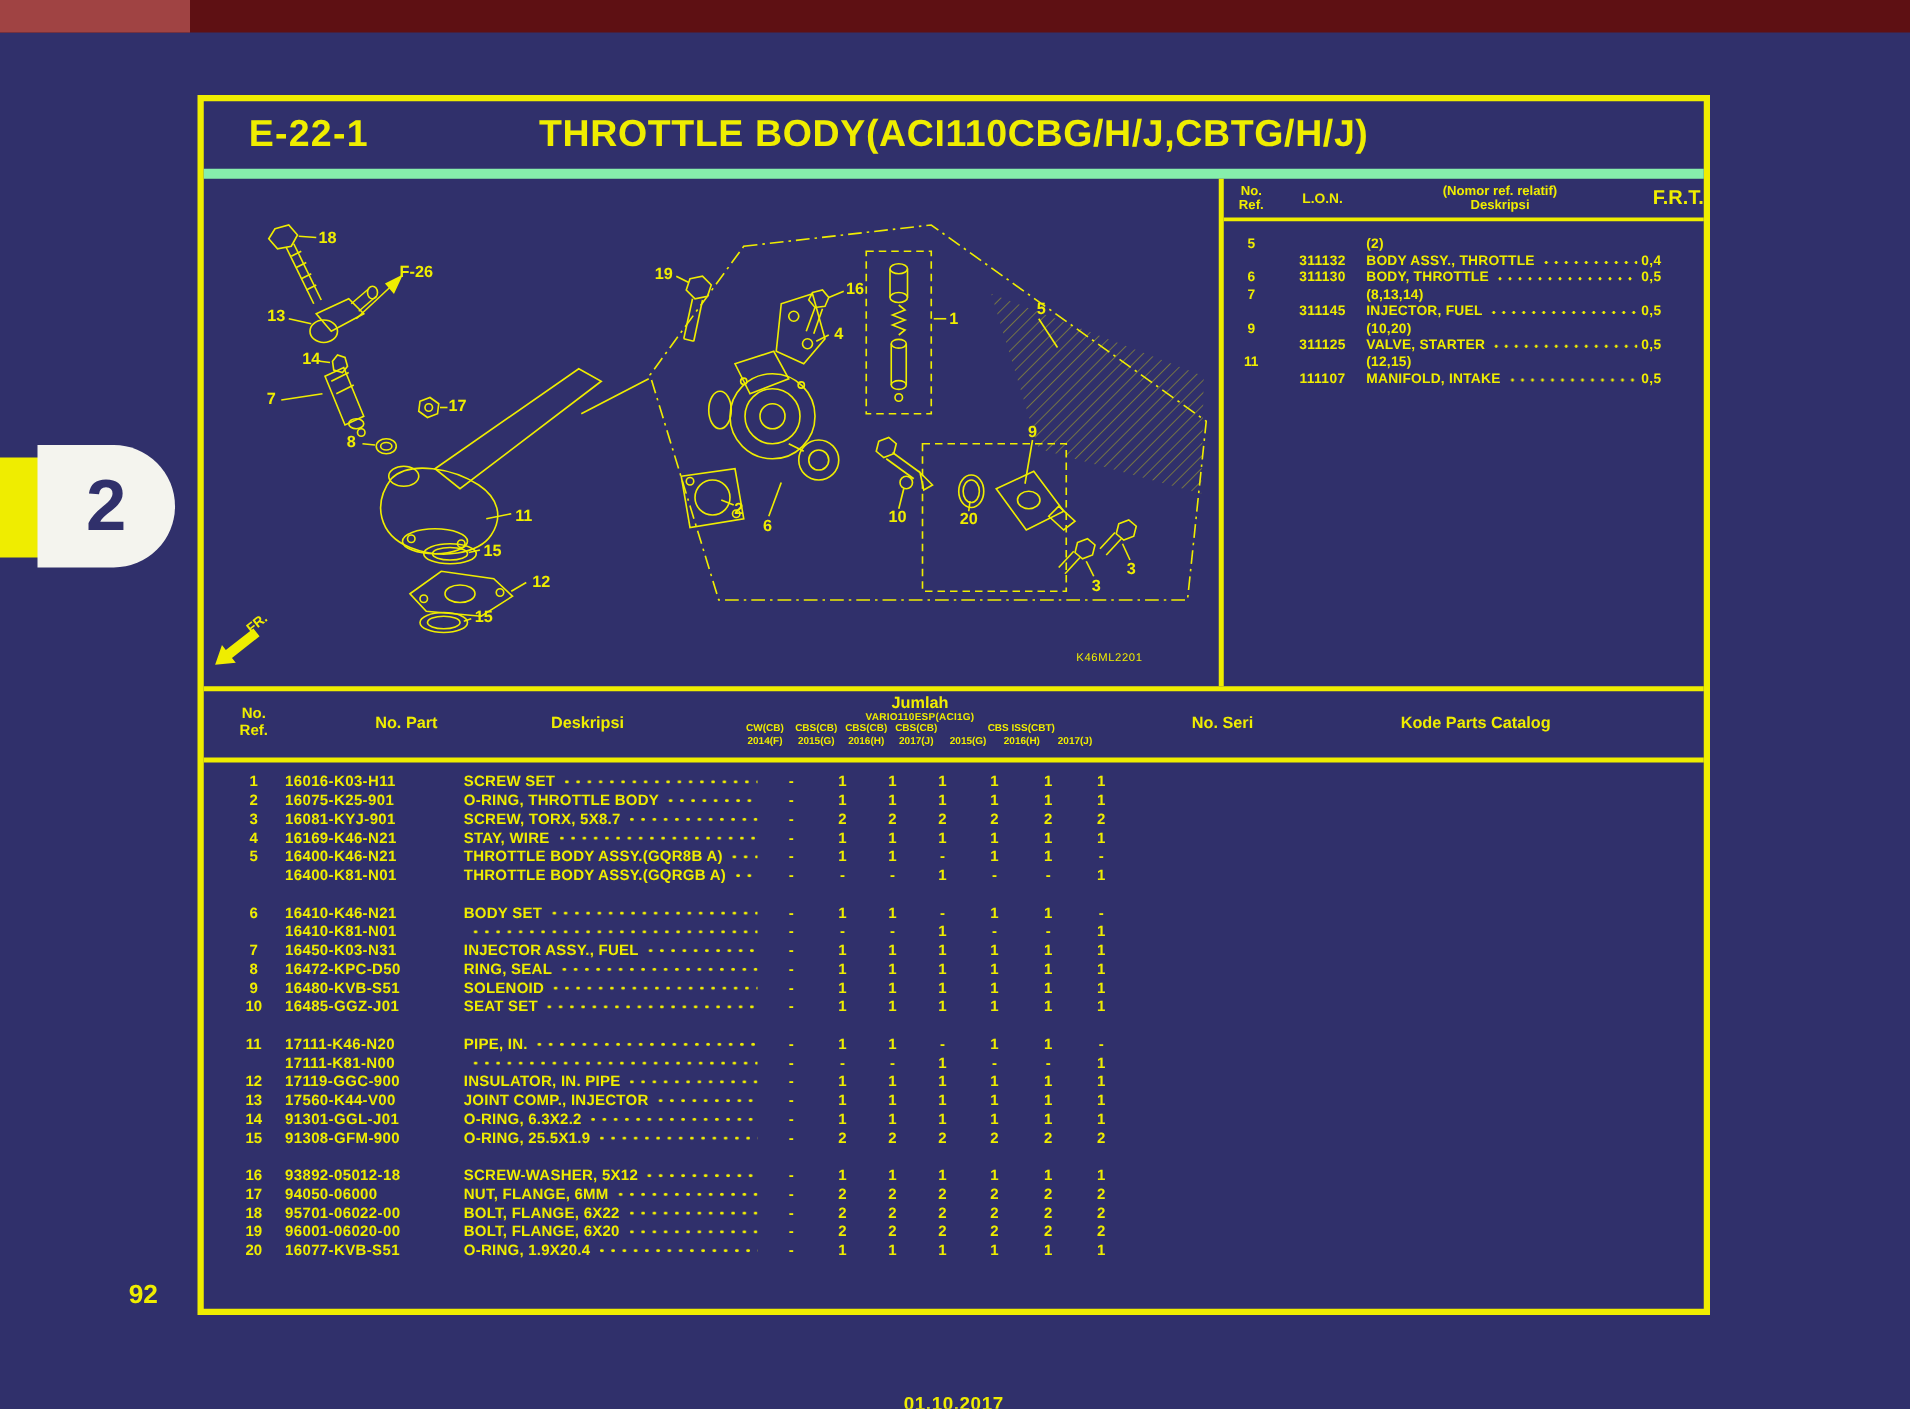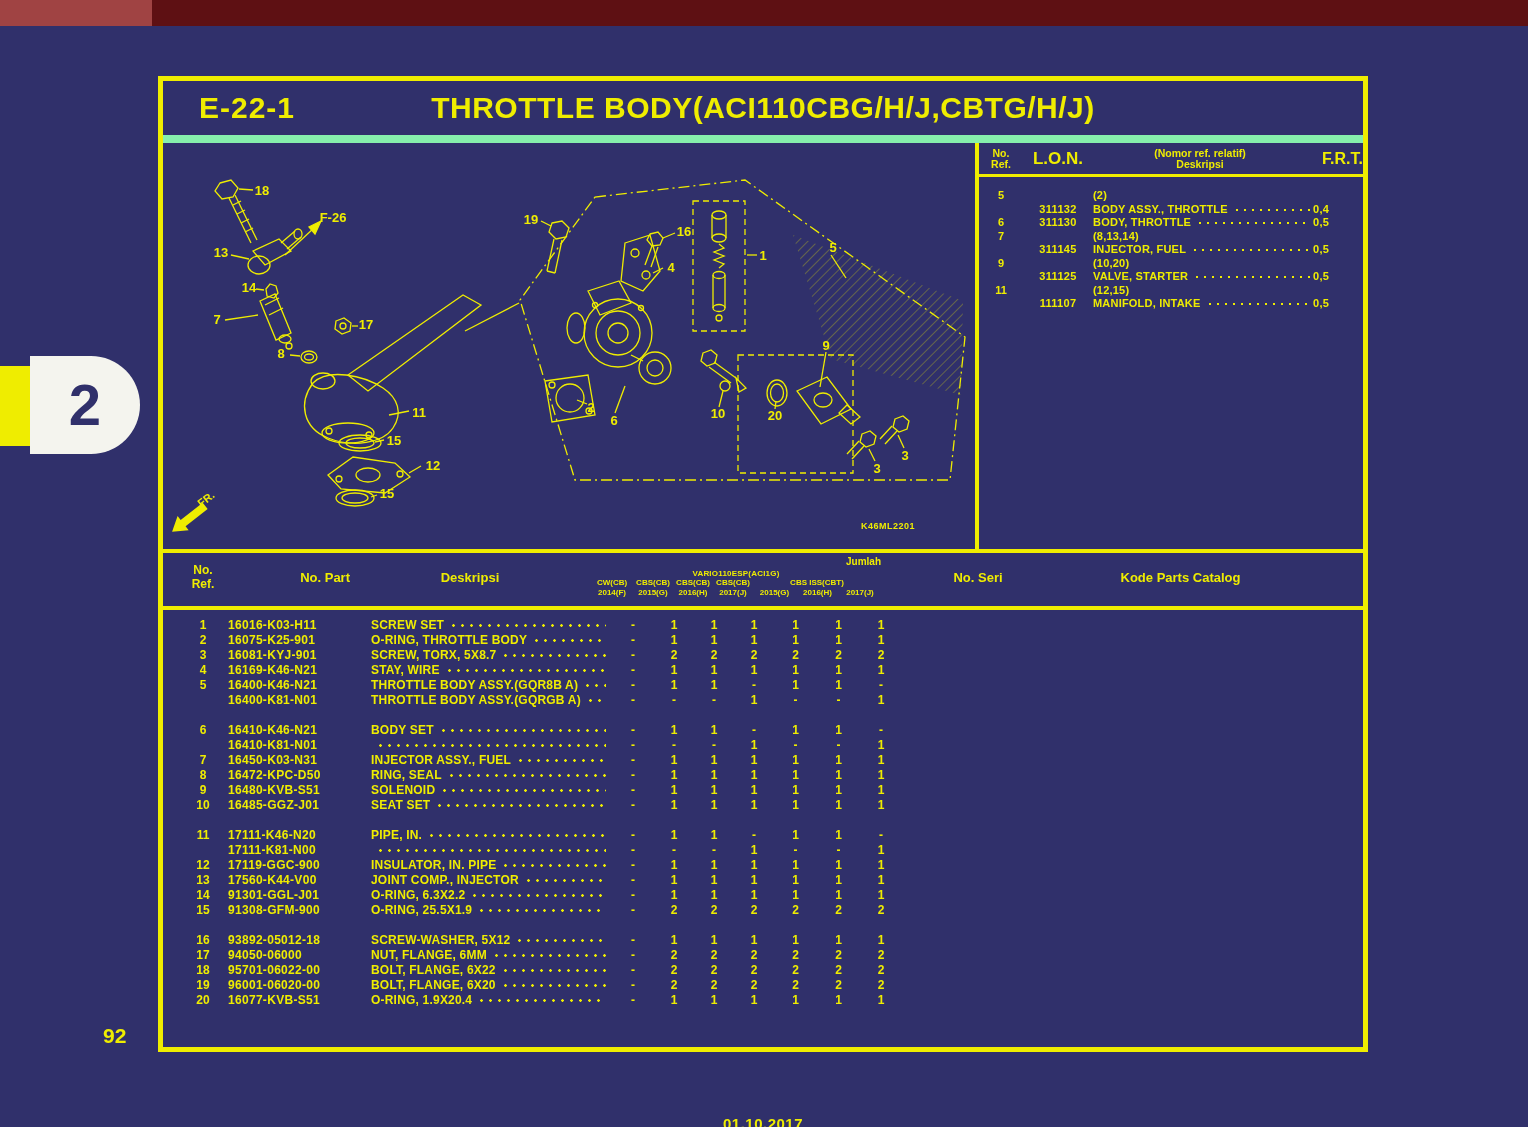--- a/index.html
+++ b/index.html
@@ -22,46 +22,46 @@
   .frame{position:absolute;left:158px;top:76px;width:1200px;height:966px;border:5px solid #efed00;}
 
   .titlebar{position:relative;height:54px;border-bottom:8px solid #86efac;}
   .t-code{position:absolute;left:36px;top:10px;font-size:30px;font-weight:bold;letter-spacing:1px;}
   .t-title{position:absolute;left:0;right:0;top:10px;text-align:center;font-size:30px;font-weight:bold;letter-spacing:.5px;}
 
   .content{position:relative;height:406px;}
   .diagram{position:absolute;left:0;top:0;width:812px;height:406px;}
   .diagram svg{position:absolute;left:0;top:0;}
   .co{position:absolute;transform:translate(-50%,-50%);font-size:13px;font-weight:bold;white-space:nowrap;}
-  .dcode{position:absolute;left:698px;top:378px;font-size:9px;font-weight:bold;letter-spacing:.5px;}
+  .dcode{position:absolute;left:698px;top:378px;font-size:9px;font-weight:normal;letter-spacing:.5px;}
   .frlbl{position:absolute;left:34px;top:350px;font-size:11px;font-weight:bold;transform:rotate(-38deg);}
 
   
   .rpanel{position:absolute;left:812px;top:0;right:0;bottom:0;border-left:4px solid #efed00;}
   .rp-head{height:31px;border-bottom:3px solid #efed00;display:flex;align-items:center;font-weight:bold;}
   .rh-ref{width:44px;text-align:center;font-size:10.5px;line-height:11px;}
-  .rh-lon{width:70px;text-align:center;font-size:17px;}
+  .rh-lon{width:70px;text-align:center;font-size:11px;}
   .rh-desc{flex:1;text-align:center;font-size:10.5px;line-height:11px;}
   .rh-frt{width:56px;text-align:right;font-size:16px;}
   .rp-rows{padding-top:12px;}
   .frow{display:flex;font-size:11px;font-weight:bold;line-height:13.5px;height:13.5px;}
   .f-ref{width:44px;text-align:center;}
   .f-lon{width:70px;text-align:center;letter-spacing:.3px;}
   .f-desc{flex:1;display:flex;min-width:0;letter-spacing:.2px;}
   .f-frt{width:50px;letter-spacing:.3px;}
   .leader{flex:1;margin:0 3px 2px 5px;background-image:radial-gradient(circle,#efed00 1.1px,transparent 1.4px);
     background-size:8px 4px;background-repeat:repeat-x;background-position:left 70%;}
 
   
   .thead{position:relative;height:53px;border-top:4px solid #efed00;border-bottom:4px solid #efed00;font-weight:bold;}
   .th-ref{position:absolute;left:15px;width:50px;top:10px;text-align:center;font-size:12px;line-height:14px;}
   .th-part{position:absolute;left:65px;width:122px;top:17px;text-align:right;font-size:13px;}
   .th-desc{position:absolute;left:187px;width:240px;top:17px;text-align:center;font-size:13px;}
   .th-jumlah{position:absolute;left:428px;width:290px;top:2px;}
-  .j-title{text-align:right;font-size:10px;line-height:14px;}
+  .j-title{text-align:center;font-size:13px;line-height:14px;}
   .j-model{text-align:center;font-size:8px;line-height:9px;letter-spacing:.2px;}
   .j-groups,.j-years{display:flex;font-size:8px;line-height:10px;text-align:center;}
   .g0{width:42px;} .g1{width:40px;} .g2{width:40px;} .g3{width:40px;} .g4{width:128px;}
   .y0{width:42px;} .y1{width:40px;} .y2{width:40px;} .y3{width:40px;} .y4{width:43px;} .y5{width:43px;} .y6{width:42px;}
   .th-seri{position:absolute;left:740px;width:150px;top:17px;text-align:center;font-size:13px;}
   .th-kode{position:absolute;left:930px;width:175px;top:17px;text-align:center;font-size:13px;}
 
   .tbody{padding-top:8px;}
   .prow{display:flex;font-size:12px;font-weight:bold;line-height:15px;height:15px;}
   .p-ref{width:50px;margin-left:15px;text-align:center;}

